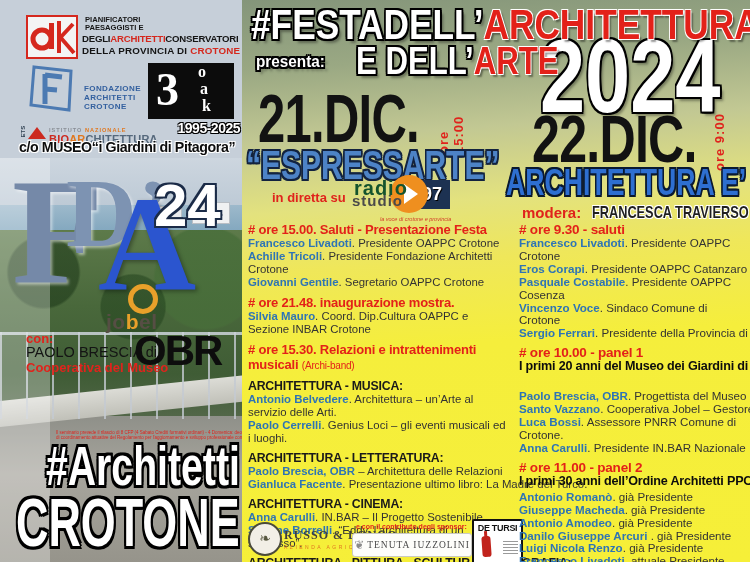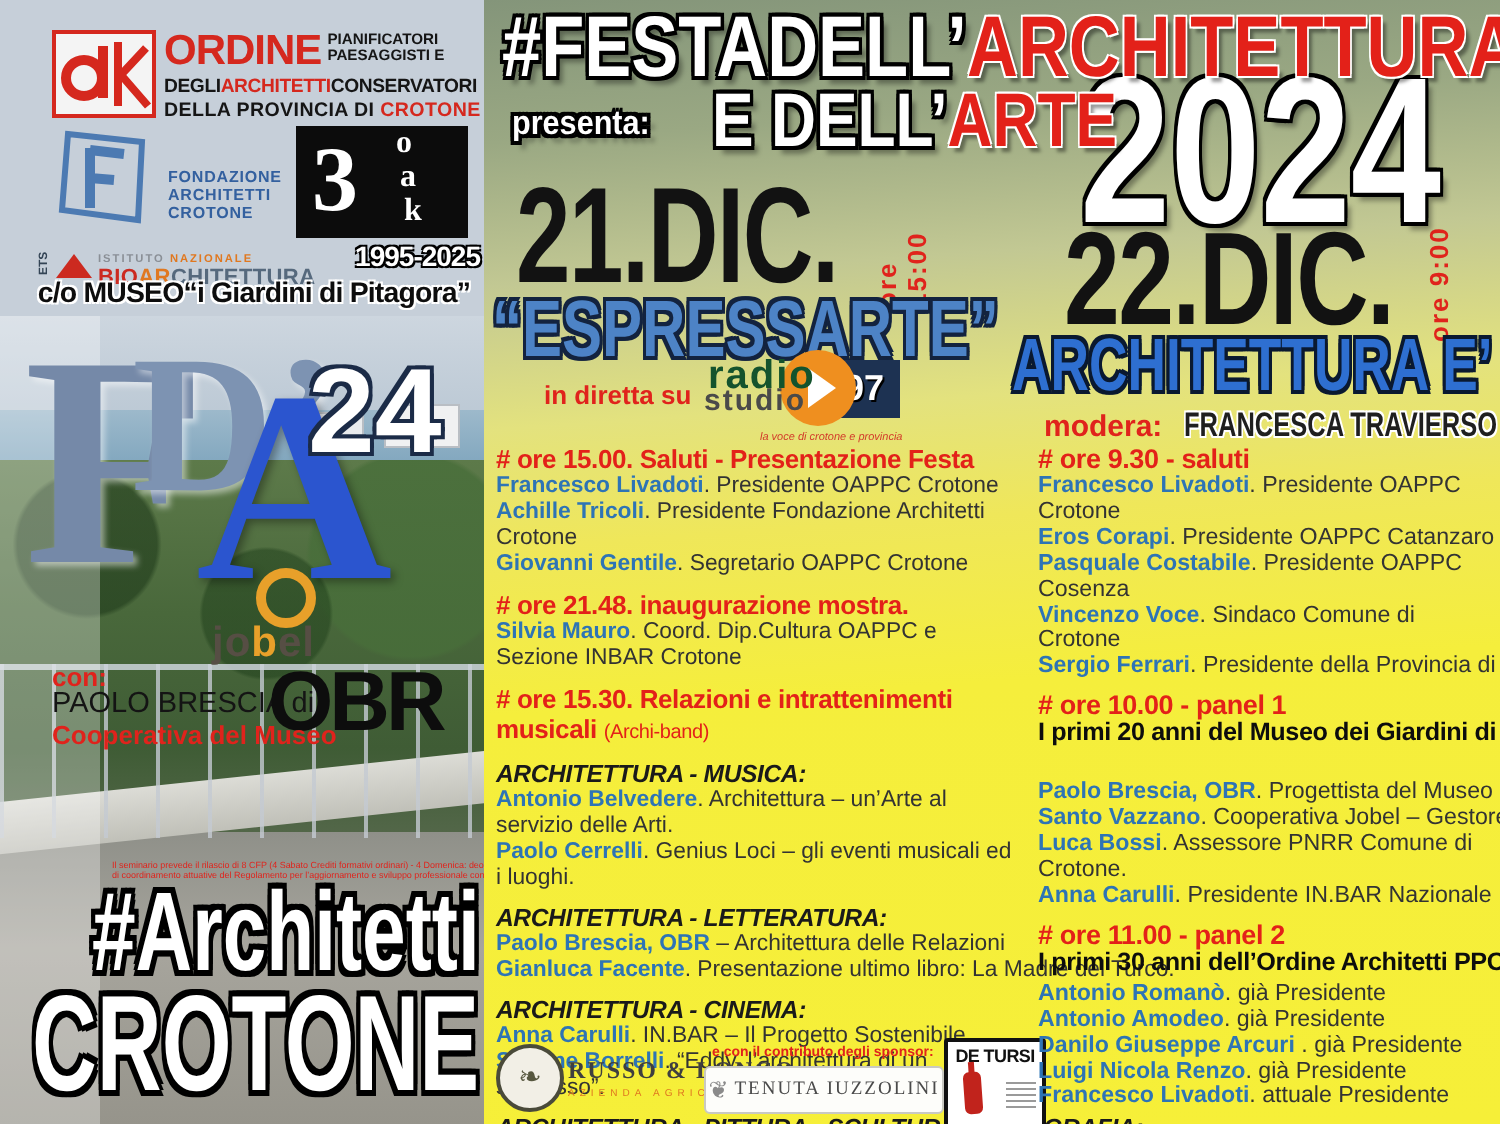--- a/index.html
+++ b/index.html
@@ -43,21 +43,21 @@
     -2px 0 0 #0a1930,2px 0 0 #0a1930,0 -2px 0 #0a1930,0 2px 0 #0a1930}
   .out-w3{color:#fff;text-shadow:-3px -3px 0 #000,3px -3px 0 #000,-3px 3px 0 #000,3px 3px 0 #000,
     -3px 0 0 #000,3px 0 0 #000,0 -3px 0 #000,0 3px 0 #000}
   .vert{writing-mode:vertical-rl;transform:rotate(180deg);color:#e0231c;font-weight:bold;letter-spacing:1px}
 
   
   .prog{position:absolute;font-size:11.4px;line-height:13px;color:#333}
   .prog .head{color:#e32119;font-weight:bold;font-size:13px;line-height:15px;letter-spacing:-.2px}
   .prog .note{font-size:10px;font-weight:normal;color:#e32119}
   .prog .nm{color:#2e74b5;font-weight:bold}
-  .prog .sec{font-weight:bold;font-style:italic;color:#1a1a1a;font-size:12.3px;line-height:14px;letter-spacing:-.2px}
+  .prog .sec{font-weight:bold;color:#1a1a1a;font-size:12.3px;line-height:14px;letter-spacing:-.2px}
   .prog .sub{font-weight:bold;color:#0d0d0d;font-size:12.6px;line-height:13px;letter-spacing:-.2px}
   .prog22{font-size:11.6px;line-height:12.9px}
   .prog22 .head{font-size:13.5px}
   .mt6{margin-top:6px}.mt5{margin-top:5px}
 
   
   .oakbox{position:absolute;left:148px;top:63px;width:86px;height:56px;background:#0c0c0c;color:#fff;font-weight:bold}
   .jring{width:20px;height:20px;border:5px solid #e8a02a;border-radius:50%}
   .bottle{position:absolute;left:8px;top:15px;width:9px;height:21px;background:#c1231c;border-radius:3px;transform:rotate(-4deg)}
   .bottle:before{content:"";position:absolute;top:-5px;left:3px;width:3px;height:6px;background:#c1231c}
@@ -86,21 +86,20 @@
     <div class="abs" style="left:26px;top:15px">
       <svg width="52" height="44" viewBox="0 0 52 44">
         <rect x="1" y="1" width="50" height="42" fill="#f4f4f4" stroke="#d5281e" stroke-width="2"></rect>
         <circle cx="16" cy="24" r="9" fill="none" stroke="#d5281e" stroke-width="5"></circle>
         <rect x="23" y="8" width="5" height="26" fill="#d5281e"></rect>
         <path d="M33 6 L33 38 M33 24 L47 9 M35 23 L48 38" stroke="#d5281e" stroke-width="4" fill="none"></path>
       </svg>
     </div>
     <div class="abs" style="left:82px;top:14px;width:158px">
       <div style="display:flex;align-items:flex-start">
-        <span style="font-size:21px;font-weight:bold;color:#d5281e;letter-spacing:-.5px">ORDINE</span>
         <span style="margin-left:3px;margin-top:2px;font-size:7.6px;font-weight:bold;color:#151515;line-height:8.4px">
           <span style="display:block">PIANIFICATORI</span>
           <span style="display:block">PAESAGGISTI E</span>
         </span>
       </div>
       <div style="font-size:9.6px;font-weight:bold;letter-spacing:-.2px;margin-top:0px" class="nw">
         <span style="color:#151515">DEGLI</span><span style="color:#d5281e">ARCHITETTI</span><span style="color:#151515">CONSERVATORI</span>
       </div>
       <div style="font-size:9.8px;font-weight:bold;letter-spacing:.2px;margin-top:1px" class="nw">
         <span style="color:#151515">DELLA PROVINCIA DI </span><span style="color:#d5281e">CROTONE</span>
@@ -281,20 +280,21 @@
     <div class="head mt5"># ore 10.00 - panel 1</div>
     <div class="sub nw">I primi 20 anni del Museo dei Giardini di Pitagora</div>
     <div style="margin-top:17px"><span class="nm">Paolo Brescia, OBR</span><span>. Progettista del Museo</span></div>
     <div class="nw"><span class="nm">Santo Vazzano</span><span>. Cooperativa Jobel – Gestore Museo</span></div>
     <div><span class="nm">Luca Bossi</span><span>. Assessore PNRR Comune di Crotone.</span></div>
     <div><span class="nm">Anna Carulli</span><span>. Presidente IN.BAR Nazionale</span></div>
 
     <div class="head mt5"># ore 11.00 - panel 2</div>
     <div class="sub nw">I primi 30 anni dell’Ordine Architetti PPC di Crotone</div>
     <div style="margin-top:3px"><span class="nm">Antonio Romanò</span><span>. già Presidente</span></div>
+    <div><span class="nm">Giuseppe Macheda</span><span>. già Presidente</span></div>
     <div><span class="nm">Antonio Amodeo</span><span>. già Presidente</span></div>
     <div><span class="nm">Danilo Giuseppe Arcuri</span><span> . già Presidente</span></div>
     <div><span class="nm">Luigi Nicola Renzo</span><span>. già Presidente</span></div>
     <div><span class="nm">Francesco Livadoti</span><span>. attuale Presidente</span></div>
 
     <div class="head mt5 nw"><span># ore 13.00 - conclusioni:</span> <span class="note" style="font-size:11.5px">Cerimonia pubblica:</span></div>
 
   </div>
 
 </div>

